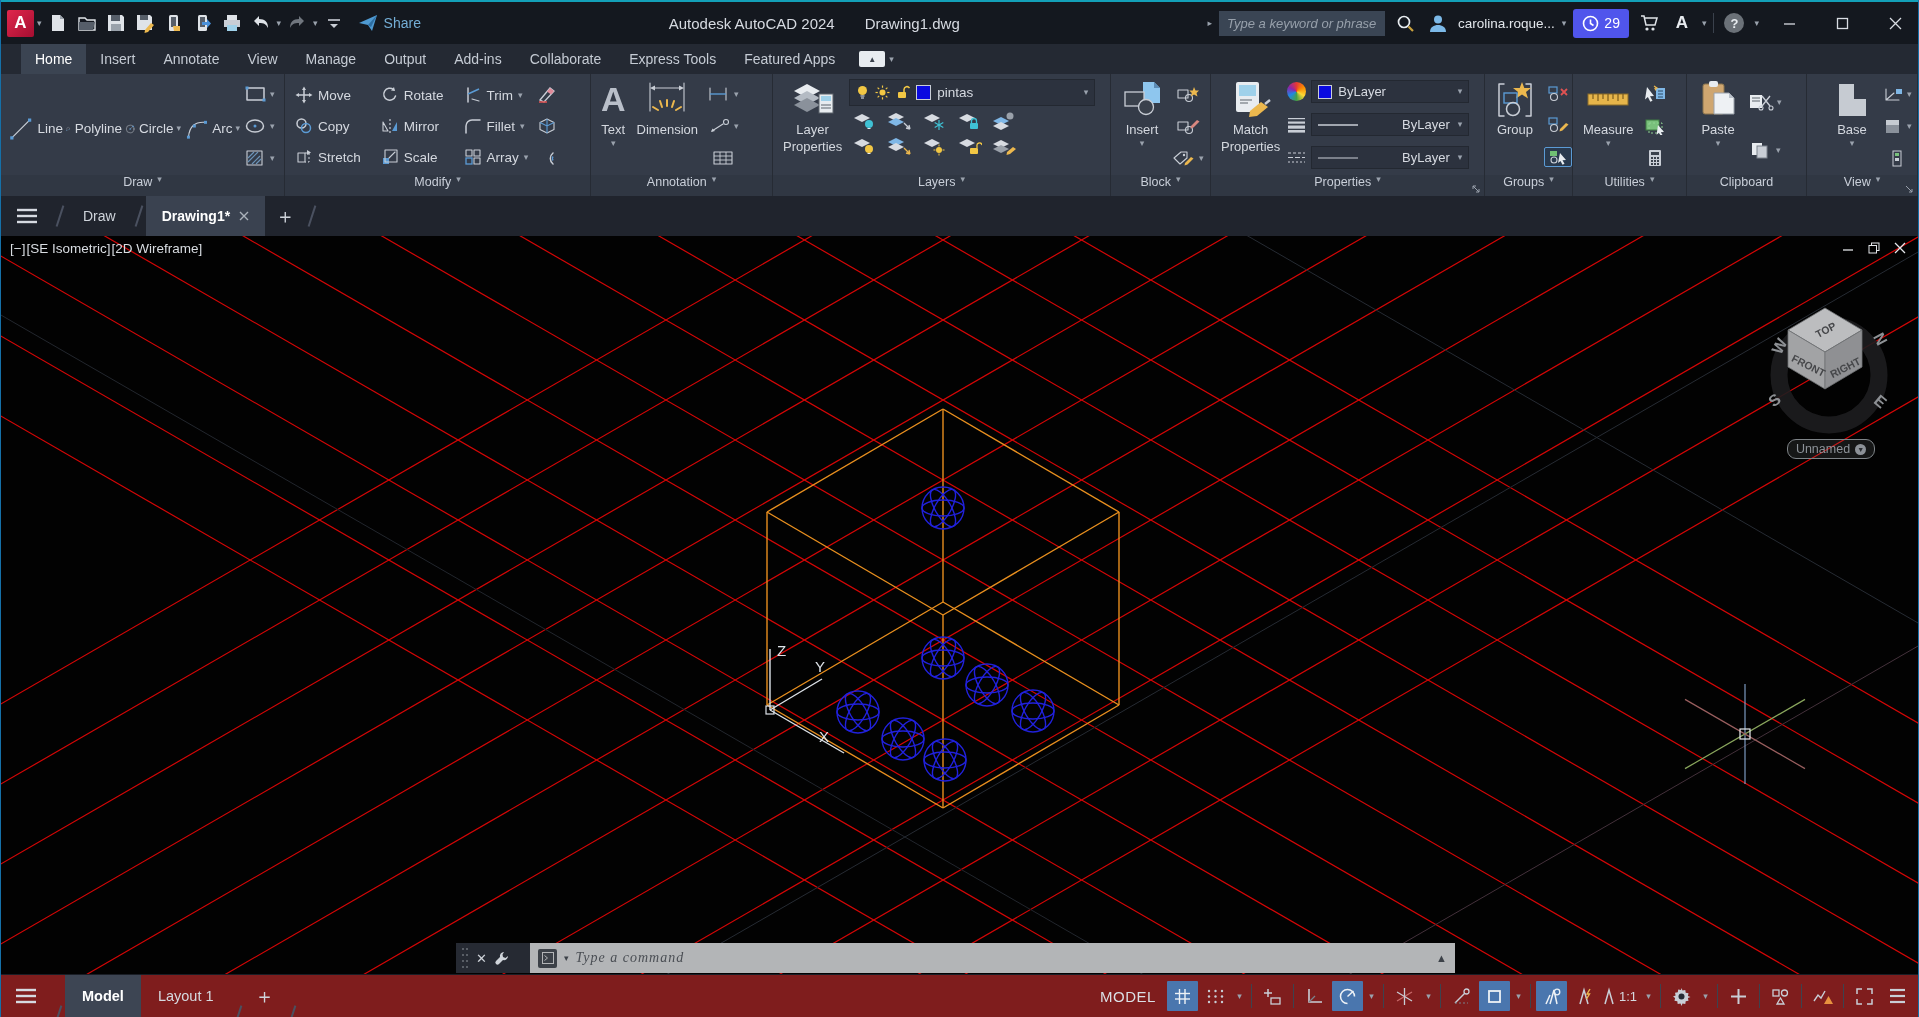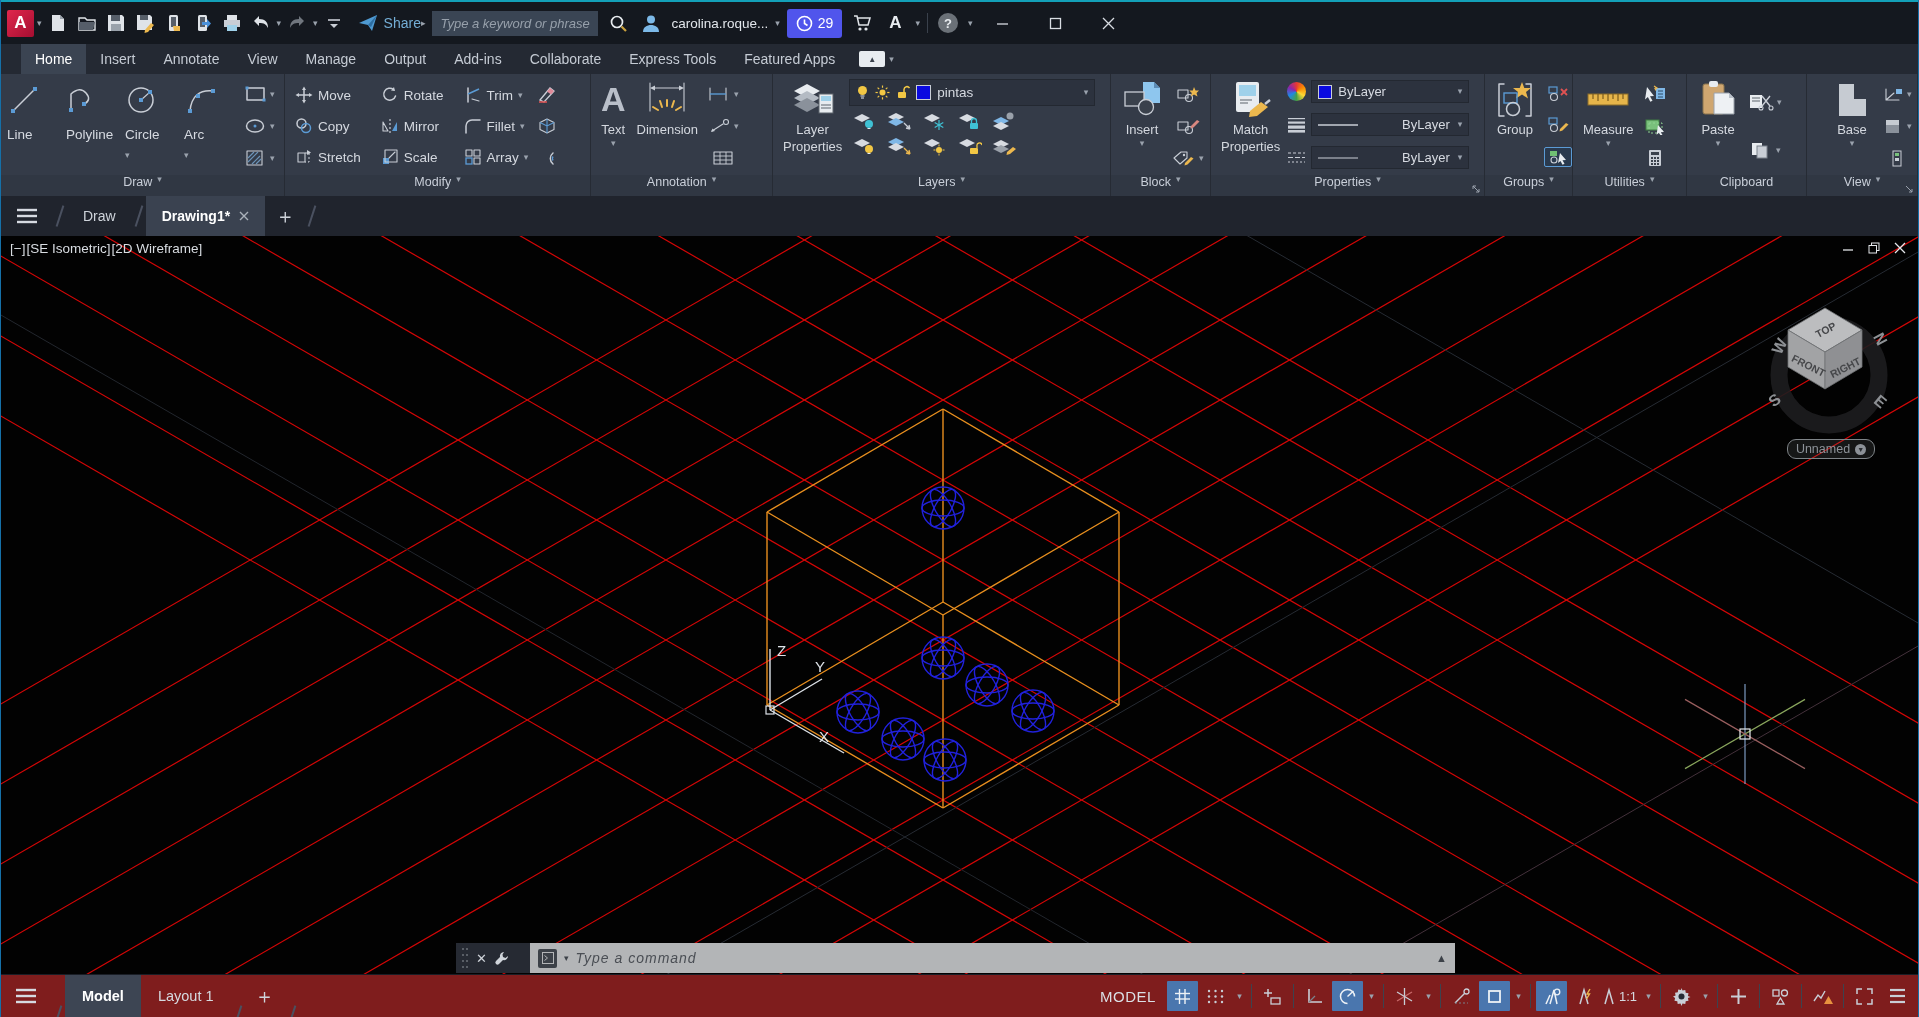--- a/index.html
+++ b/index.html
@@ -30,21 +30,21 @@
   .rtab{padding:0 14px;font-size:14px;color:#c5cbd4;display:flex;align-items:center}
   .rtab.active{background:#3b4452;color:#fff}
   .rtoggle{display:flex;align-items:center;gap:4px;margin-left:10px}
   .rtogglebox{width:26px;height:16px;background:#e8ecf0;border-radius:2px;display:flex;align-items:center;justify-content:center;color:#3a414c;font-size:8px}
   
   .ribbon{height:122px;background:#343b48;display:flex;flex:none;overflow:hidden}
   .panel{display:flex;flex-direction:column;border-right:1px solid #262b34;box-sizing:border-box;overflow:hidden}
   .pbody{flex:1;display:flex;padding:3px 4px 0 6px;gap:3px;overflow:hidden}
   .plabel{height:21px;background:#303짜743;background:#303743;color:#c9cfd9;font-size:12.5px;display:flex;align-items:flex-start;justify-content:center;gap:5px;position:relative;flex:none}
   .launcher{position:absolute;right:4px;bottom:3px}
-  .dtool{width:56px;display:flex;flex-direction:column;padding-top:5px;font-size:13.5px;color:#d6dae1;gap:9px}
+  .dtool{width:56px;display:flex;align-items:center;padding-top:5px;font-size:13.5px;color:#d6dae1;gap:3px}
   .bb{display:flex;flex-direction:column;align-items:center;justify-content:flex-start;padding:2px 4px;font-size:13px;color:#d4d8df;text-align:center;line-height:1.2;gap:1px}
   .bigA{font-size:34px;font-weight:bold;color:#b9bfc9;line-height:40px;height:42px}
   .mgrid{display:grid;grid-template-columns:auto auto auto;grid-auto-rows:31px;column-gap:12px;align-content:center}
   .mt{display:flex;align-items:center;gap:5px;font-size:13.5px;color:#d4d8df;padding:0 4px;white-space:nowrap}
   .mc{display:flex;flex-direction:column;justify-content:space-around;align-items:center;padding:1px 2px}
   .mcb{display:flex;align-items:center;gap:3px}
   .lcol{display:flex;flex-direction:column;gap:2px;padding-top:2px}
   .layercombo{height:25px;background:#2c323e;border:1px solid #232831;display:flex;align-items:center;gap:6px;padding:0 6px;width:232px;color:#d6dae1;font-size:13.5px}
   .swatch{width:13px;height:13px;background:#0a0ae0;border:1px solid #c9ced6}
   .licons{display:flex;gap:9px;padding:3px 2px 0 2px}
@@ -68,21 +68,21 @@
   .vplabel{position:absolute;left:9px;top:5px;font-size:13.5px;color:#d9dde2;display:flex;gap:1px;z-index:5}
   .vpwin{position:absolute;right:12px;top:6px;display:flex;gap:14px;z-index:5;align-items:center}
   .namedview{position:absolute;left:1786px;top:203px;width:86px;height:18px;border:1px solid #7f8488;border-radius:9px;background:rgba(130,134,138,.16);color:#8d9298;font-size:12.5px;display:flex;align-items:center;justify-content:center;gap:5px;z-index:5}
   .nvcaret{width:11px;height:11px;border-radius:50%;background:#8d9298;color:#2a2d31;font-size:7px;display:flex;align-items:center;justify-content:center}
   .viewcube{position:absolute;left:1748px;top:58px;z-index:4}
   
   .cmd{position:absolute;left:455px;top:707px;height:30px;display:flex;z-index:6}
   .cmddock{width:74px;background:#262a33;display:flex;align-items:center;gap:7px;padding:0 5px;box-sizing:border-box}
   .cmdmain{width:925px;background:#b3b5b7;display:flex;align-items:center;gap:7px;padding:0 8px;box-sizing:border-box}
   .cmdicon{width:19px;height:19px;background:#3c4148;border-radius:2px;display:flex;align-items:center;justify-content:center}
-  .cmdtext{font-family:Liberation Sans, sans-serif;font-style:italic;font-size:14px;color:#4a4e54;letter-spacing:1px}
+  .cmdtext{font-family:Liberation Serif, serif;font-style:italic;font-size:14px;color:#4a4e54;letter-spacing:1px}
   .cmdup{margin-left:auto;color:#3c4148;font-size:11px}
   .cmdx{color:#cfd4da;font-size:13px}
   
   .statusbar{height:42px;background:#7f1d1d;border-top:1px solid #1a1e26;display:flex;align-items:center;flex:none;color:#d6dae0}
   .smenu{width:50px;display:flex;align-items:center;justify-content:center;height:100%}
   .stab{padding:0 17px;height:100%;display:flex;align-items:center;font-size:14.5px}
   .stab.active{background:#3d4553;color:#fff;font-weight:bold}
   .sright{margin-left:auto;display:flex;align-items:center;height:100%;padding-right:4px}
   .sbtn{min-width:31px;height:30px;margin:0 1px;display:flex;align-items:center;justify-content:center;border-radius:1px}
   .sbtn.active{background:#4a76ae}
@@ -169,20 +169,24 @@
         </div>
       <div class="share">
         <svg width="20" height="18" viewBox="0 0 20 18">
             <path d="M1 9L19 1l-5 16-4-6z" fill="#4f9ad2"></path>
             <path d="M10 11l9-10-6 12z" fill="#2d6ea3"></path>
           </svg>
         <span>Share</span>
       </div>
     </div>
 
+    <div class="tcenter">
+      <span>Autodesk AutoCAD 2024</span>
+      <span>Drawing1.dwg</span>
+    </div>
 
     <div class="tright">
       <span class="cv">▸</span>
       <input class="searchbox" placeholder="Type a keyword or phrase" style="">
       <div class="qbtn">
           <svg width="19" height="19" viewBox="0 0 19 19">
             <circle cx="8" cy="8" r="5.5" fill="none" stroke="#e8ecf0" stroke-width="1.7"></circle>
             <path d="M12.5 12.5L17 17" stroke="#caa13e" stroke-width="2.2"></path>
           </svg>
         </div>

